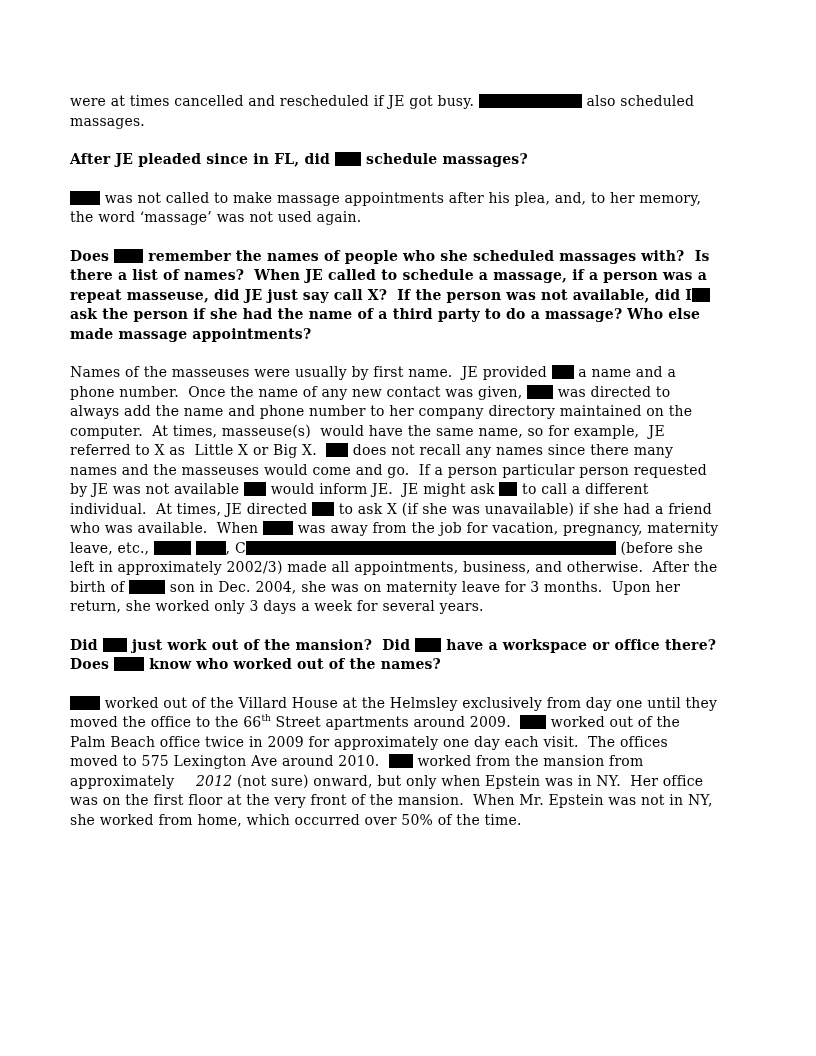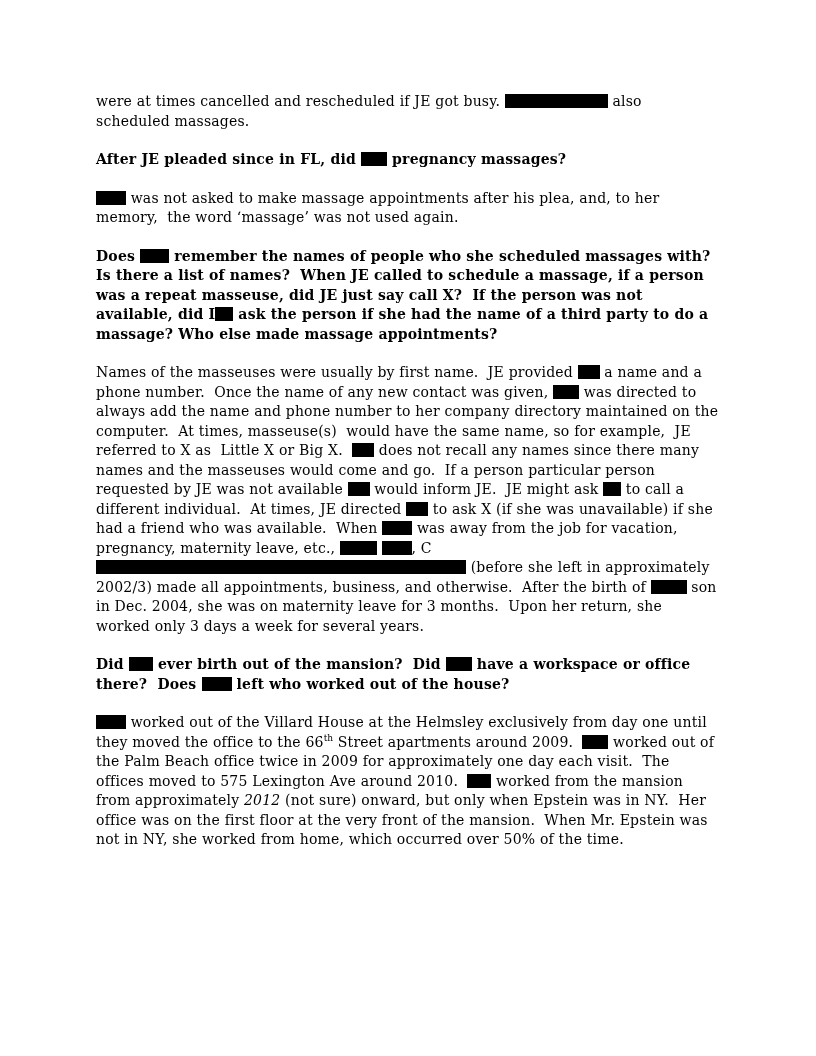--- a/index.html
+++ b/index.html
@@ -6,21 +6,21 @@
     margin: 0;
     padding: 0;
     background: #ffffff;
   }
   .sheet {
     position: relative;
     width: 816px;
     height: 1056px;
     background: #ffffff;
     box-sizing: border-box;
-    padding: 92px 96px 0 96px;
+    padding: 92px 96px 0 70px;
     overflow: hidden;
     font-family: "DejaVu Serif", "Liberation Serif", serif;
     font-size: 14px;
     line-height: 19.5px;
     letter-spacing: 0.2px;
     color: #000000;
     border-radius: 8px;
   }
   .para {
     margin: 0 0 19px 0;
@@ -36,26 +36,27 @@
     vertical-align: -2px;
   }
   sup.ordinal {
     font-size: 9px;
     line-height: 0;
     vertical-align: super;
     letter-spacing: 0;
   }
   .italic-run {
     font-style: italic;
+    margin-left: 17px;
   }
 </style>
 </head>
 <body>
 
 <div class="sheet">
     <p class="para"><span>were at times cancelled and rescheduled if JE got busy. </span><span class="redaction" style="width: 103px;"></span><span> also scheduled massages.</span></p>
-    <p class="para question"><span>After JE pleaded since in FL, did </span><span class="redaction" style="width: 26px;"></span><span> pregnancy massages?</span></p>
-    <p class="para"><span class="redaction" style="width: 30px;"></span><span> was not asked to make massage appointments after his plea, and, to her memory,  the word ‘massage’ was not used again.</span></p>
+    <p class="para question"><span>After JE pleaded since in FL, did </span><span class="redaction" style="width: 26px;"></span><span> schedule massages?</span></p>
+    <p class="para"><span class="redaction" style="width: 30px;"></span><span> was not called to make massage appointments after his plea, and, to her memory,  the word ‘massage’ was not used again.</span></p>
     <p class="para question"><span>Does </span><span class="redaction" style="width: 29px;"></span><span> remember the names of people who she scheduled massages with?  Is there a list of names?  When JE called to schedule a massage, if a person was a repeat masseuse, did JE just say call X?  If the person was not available, did I</span><span class="redaction" style="width: 18px;"></span><span> ask the person if she had the name of a third party to do a massage? Who else made massage appointments?</span></p>
     <p class="para"><span>Names of the masseuses were usually by first name.  JE provided </span><span class="redaction" style="width: 22px;"></span><span> a name and a phone number.  Once the name of any new contact was given, </span><span class="redaction" style="width: 26px;"></span><span> was directed to always add the name and phone number to her company directory maintained on the computer.  At times, masseuse(s)  would have the same name, so for example,  JE referred to X as  Little X or Big X.  </span><span class="redaction" style="width: 22px;"></span><span> does not recall any names since there many names and the masseuses would come and go.  If a person particular person requested by JE was not available </span><span class="redaction" style="width: 22px;"></span><span> would inform JE.  JE might ask </span><span class="redaction" style="width: 18px;"></span><span> to call a different individual.  At times, JE directed </span><span class="redaction" style="width: 22px;"></span><span> to ask X (if she was unavailable) if she had a friend who was available.  When </span><span class="redaction" style="width: 30px;"></span><span> was away from the job for vacation, pregnancy, maternity leave, etc., </span><span class="redaction" style="width: 37px;"></span><span> </span><span class="redaction" style="width: 30px;"></span><span>, C</span><span class="redaction" style="width: 370px;"></span><span> (before she left in approximately 2002/3) made all appointments, business, and otherwise.  After the birth of </span><span class="redaction" style="width: 36px;"></span><span> son in Dec. 2004, she was on maternity leave for 3 months.  Upon her return, she worked only 3 days a week for several years.</span></p>
-    <p class="para question"><span>Did </span><span class="redaction" style="width: 24px;"></span><span> ever birth out of the mansion?  Did </span><span class="redaction" style="width: 26px;"></span><span> have a workspace or office there?  Does </span><span class="redaction" style="width: 30px;"></span><span> left who worked out of the house?</span></p>
+    <p class="para question"><span>Did </span><span class="redaction" style="width: 24px;"></span><span> just work out of the mansion?  Did </span><span class="redaction" style="width: 26px;"></span><span> have a workspace or office there?  Does </span><span class="redaction" style="width: 30px;"></span><span> know who worked out of the names?</span></p>
     <p class="para"><span class="redaction" style="width: 30px;"></span><span> worked out of the Villard House at the Helmsley exclusively from day one until they moved the office to the 66</span><sup class="ordinal">th</sup><span> Street apartments around 2009.  </span><span class="redaction" style="width: 26px;"></span><span> worked out of the Palm Beach office twice in 2009 for approximately one day each visit.  The offices moved to 575 Lexington Ave around 2010.  </span><span class="redaction" style="width: 24px;"></span><span> worked from the mansion from approximately </span><span class="italic-run">2012</span><span> (not sure) onward, but only when Epstein was in NY.  Her office was on the first floor at the very front of the mansion.  When Mr. Epstein was not in NY, she worked from home, which occurred over 50% of the time.</span></p>
   </div>
 
 </body></html>

